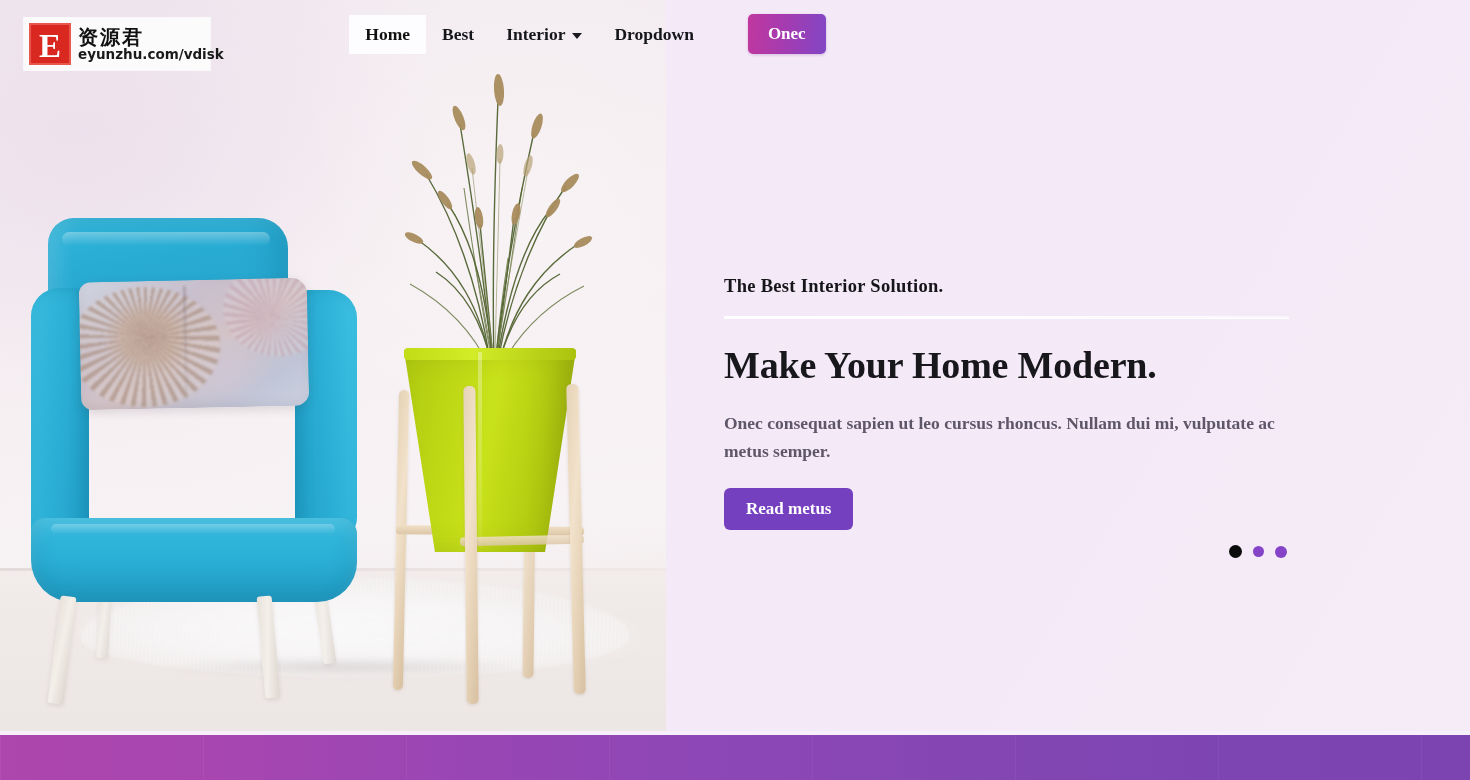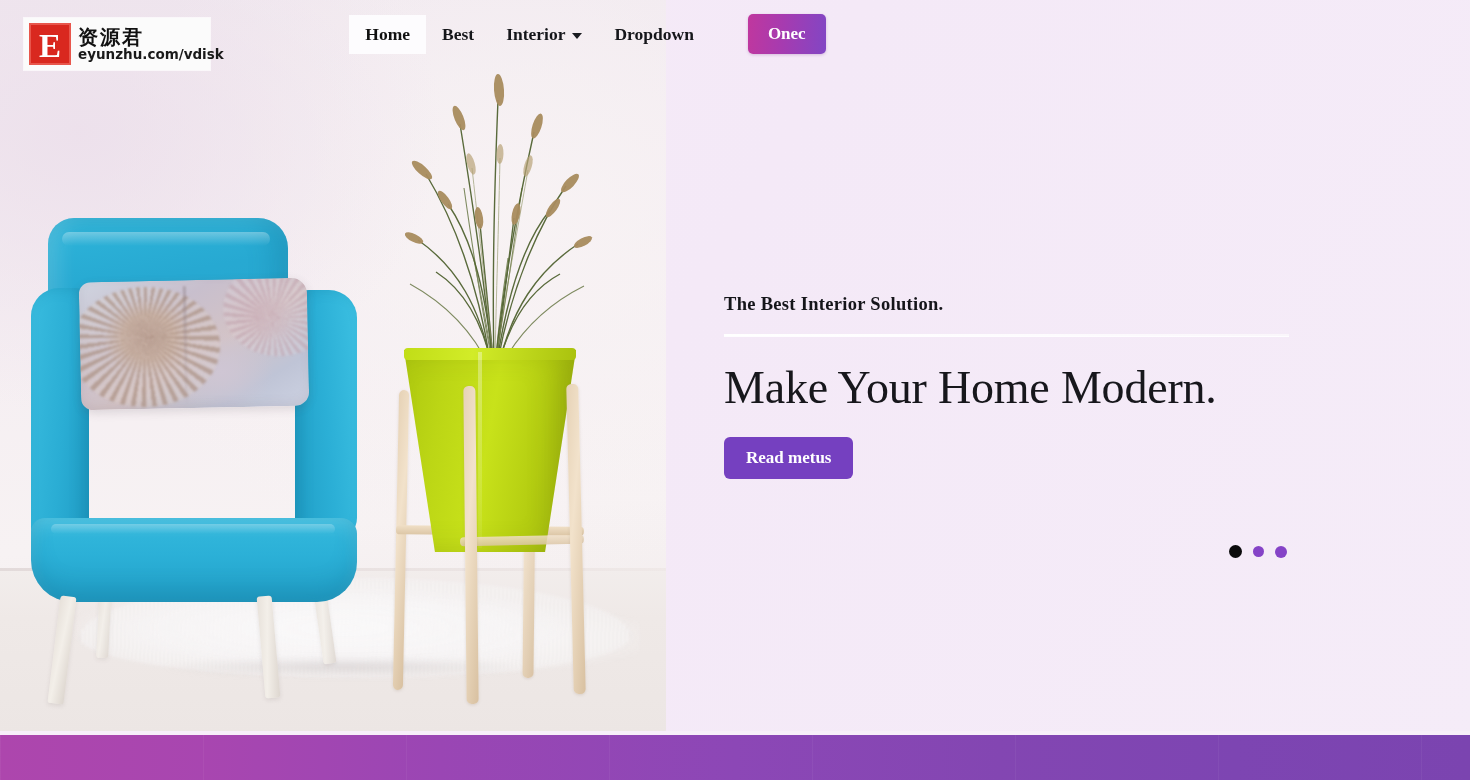--- a/index.html
+++ b/index.html
@@ -379,43 +379,43 @@
     border-radius: 5px;
     padding: 10px 20px;
     cursor: pointer;
     box-shadow: 0 1px 3px rgba(120,50,140,0.25);
   }
 
   
   .hero-text {
     position: absolute;
     left: 724px;
-    top: 294px;
+    top: 276px;
     width: 570px;
     z-index: 20;
   }
   .eyebrow {
     font-family: "Liberation Serif", serif;
     font-weight: bold;
     font-size: 18.5px;
     color: #15151a;
     letter-spacing: 0.3px;
   }
   .divider {
     margin-top: 19px;
     width: 565px;
     height: 2px;
     background: linear-gradient(90deg, #ffffff 0%, #fdfbfe 60%, #faf6fb 100%);
     box-shadow: 0 1px 0 rgba(255,255,255,0.9);
   }
   .headline {
     margin-top: 26px;
     font-family: "Liberation Serif", serif;
-    font-weight: normal;
-    font-size: 46px;
+    font-weight: bold;
+    font-size: 38px;
     line-height: 1.12;
     color: #17171c;
     letter-spacing: -0.2px;
   }
   .hero-body {
     margin-top: 22px;
     font-family: "Liberation Serif", serif;
     font-weight: bold;
     font-size: 17.5px;
     line-height: 1.62;
@@ -604,20 +604,21 @@
         <span>Dropdown</span>
       </div>
       <button class="login-btn">Onec</button>
     </div>
   </div>
 
   <div class="hero-text">
     <div class="eyebrow">The Best Interior Solution.</div>
     <div class="divider"></div>
     <h1 class="headline">Make Your Home Modern.</h1>
+    <p class="hero-body">Onec consequat sapien ut leo cursus rhoncus. Nullam dui mi, vulputate ac metus semper.</p>
     <button class="read-more">Read metus</button>
   </div>
 
   <div class="dots">
     <span class="dot d0"></span>
     <span class="dot d1"></span>
     <span class="dot d2"></span>
   </div>
 
   <div class="bottom-bar">

